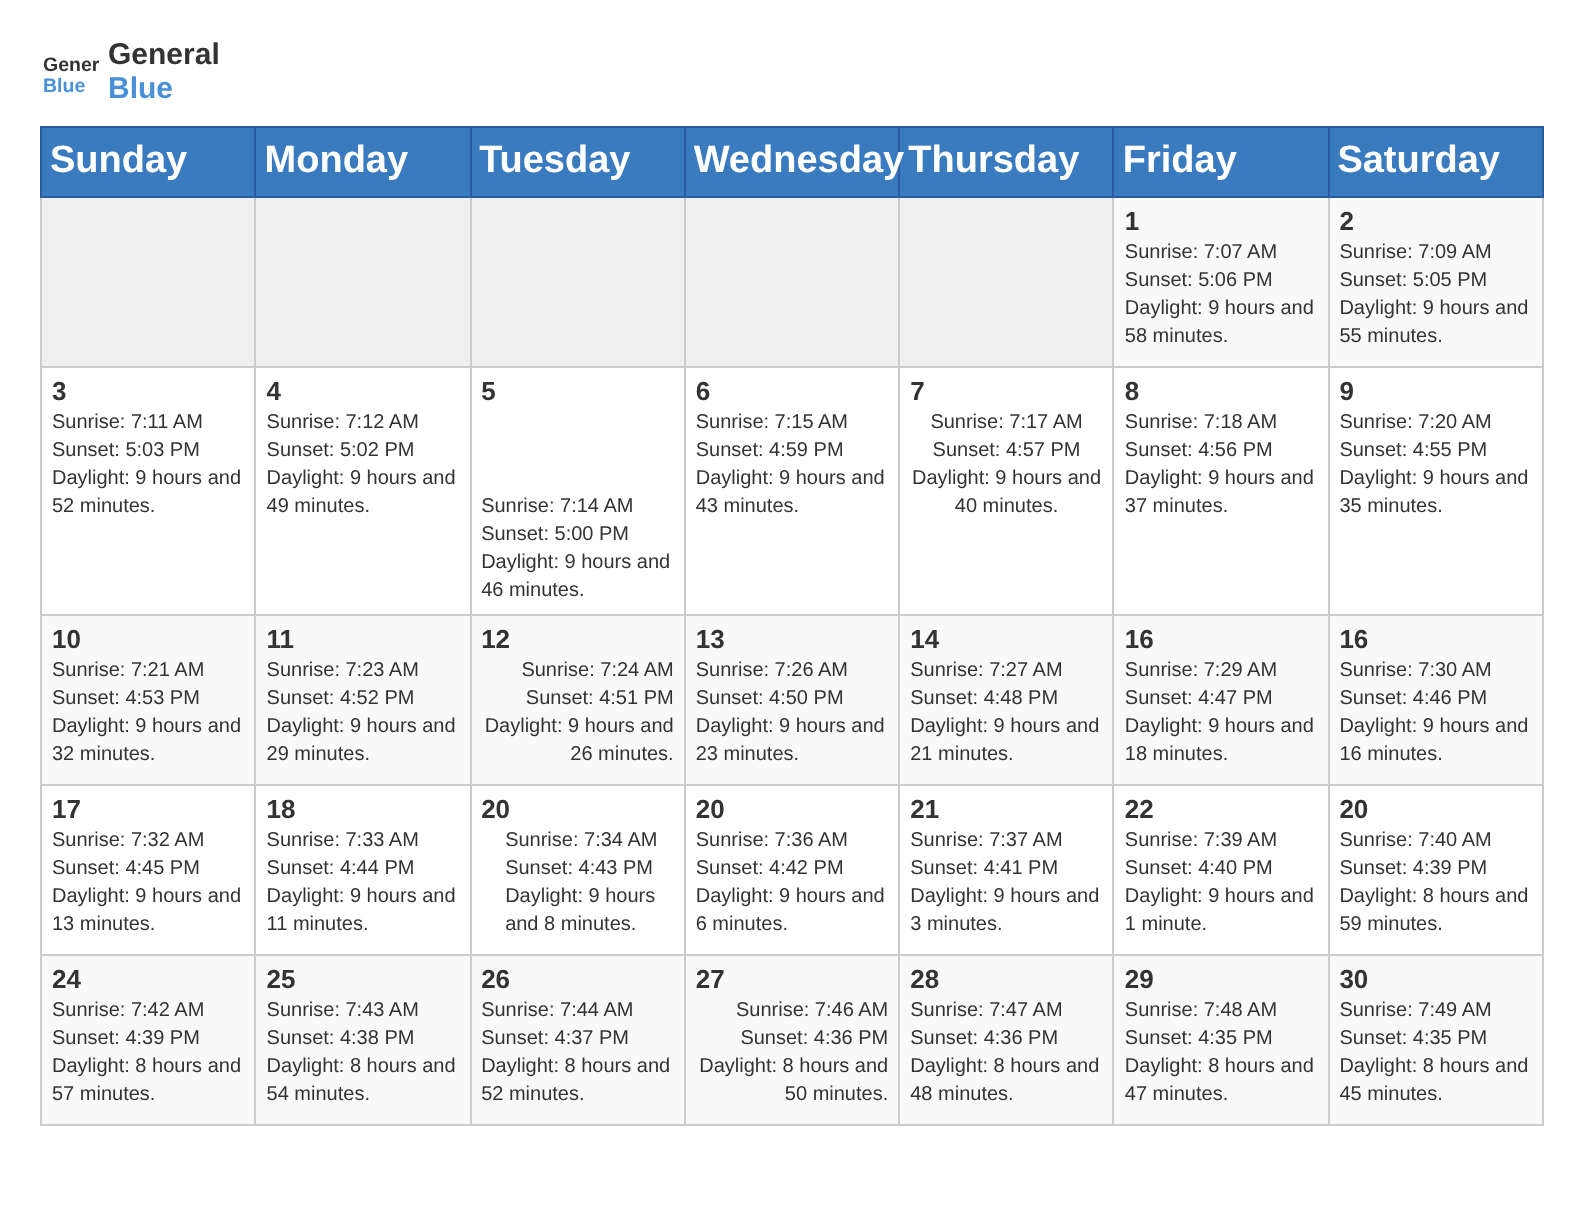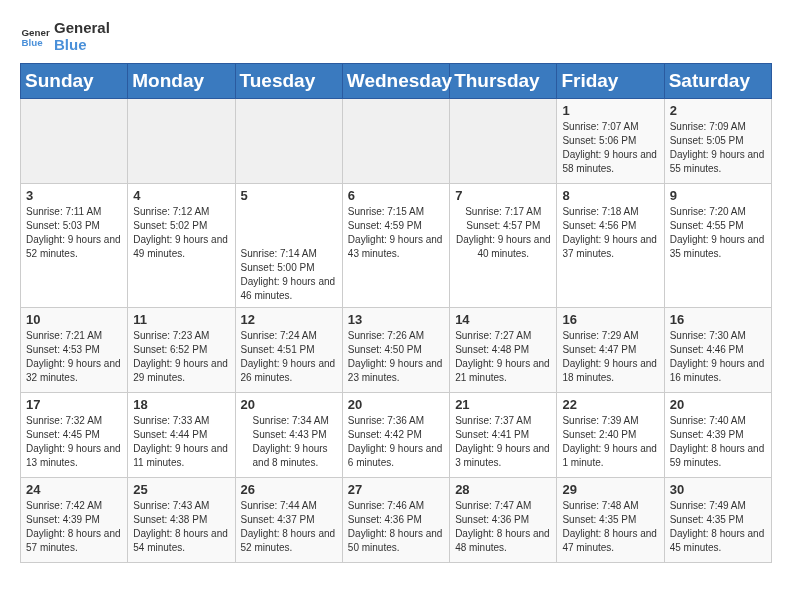--- a/index.html
+++ b/index.html
@@ -181,26 +181,26 @@
       <tr>
         <td>
           <div class="day-number">10</div>
           <div class="day-info" style="white-space: pre-line;">Sunrise: 7:21 AM
 Sunset: 4:53 PM
 Daylight: 9 hours and 32 minutes.</div>
         </td>
         <td>
           <div class="day-number">11</div>
           <div class="day-info" style="white-space: pre-line;">Sunrise: 7:23 AM
-Sunset: 6:52 PM
+Sunset: 4:52 PM
 Daylight: 9 hours and 29 minutes.</div>
         </td>
         <td>
           <div class="day-number">12</div>
-          <div class="day-info" style="white-space: pre-line;">Sunrise: 7:24 AM
+          <div class="day-info" style="white-space: pre-line; text-align: right;">Sunrise: 7:24 AM
 Sunset: 4:51 PM
 Daylight: 9 hours and 26 minutes.</div>
         </td>
         <td>
           <div class="day-number">13</div>
           <div class="day-info" style="white-space: pre-line;">Sunrise: 7:26 AM
 Sunset: 4:50 PM
 Daylight: 9 hours and 23 minutes.</div>
         </td>
         <td>
@@ -249,21 +249,21 @@
         </td>
         <td>
           <div class="day-number">21</div>
           <div class="day-info" style="white-space: pre-line;">Sunrise: 7:37 AM
 Sunset: 4:41 PM
 Daylight: 9 hours and 3 minutes.</div>
         </td>
         <td>
           <div class="day-number">22</div>
           <div class="day-info" style="white-space: pre-line;">Sunrise: 7:39 AM
-Sunset: 2:40 PM
+Sunset: 4:40 PM
 Daylight: 9 hours and 1 minute.</div>
         </td>
         <td>
           <div class="day-number">20</div>
           <div class="day-info" style="white-space: pre-line;">Sunrise: 7:40 AM
 Sunset: 4:39 PM
 Daylight: 8 hours and 59 minutes.</div>
         </td>
       </tr>
       <tr>
@@ -280,21 +280,21 @@
 Daylight: 8 hours and 54 minutes.</div>
         </td>
         <td>
           <div class="day-number">26</div>
           <div class="day-info" style="white-space: pre-line;">Sunrise: 7:44 AM
 Sunset: 4:37 PM
 Daylight: 8 hours and 52 minutes.</div>
         </td>
         <td>
           <div class="day-number">27</div>
-          <div class="day-info" style="white-space: pre-line;">Sunrise: 7:46 AM
+          <div class="day-info" style="white-space: pre-line; text-align: right;">Sunrise: 7:46 AM
 Sunset: 4:36 PM
 Daylight: 8 hours and 50 minutes.</div>
         </td>
         <td>
           <div class="day-number">28</div>
           <div class="day-info" style="white-space: pre-line;">Sunrise: 7:47 AM
 Sunset: 4:36 PM
 Daylight: 8 hours and 48 minutes.</div>
         </td>
         <td>

